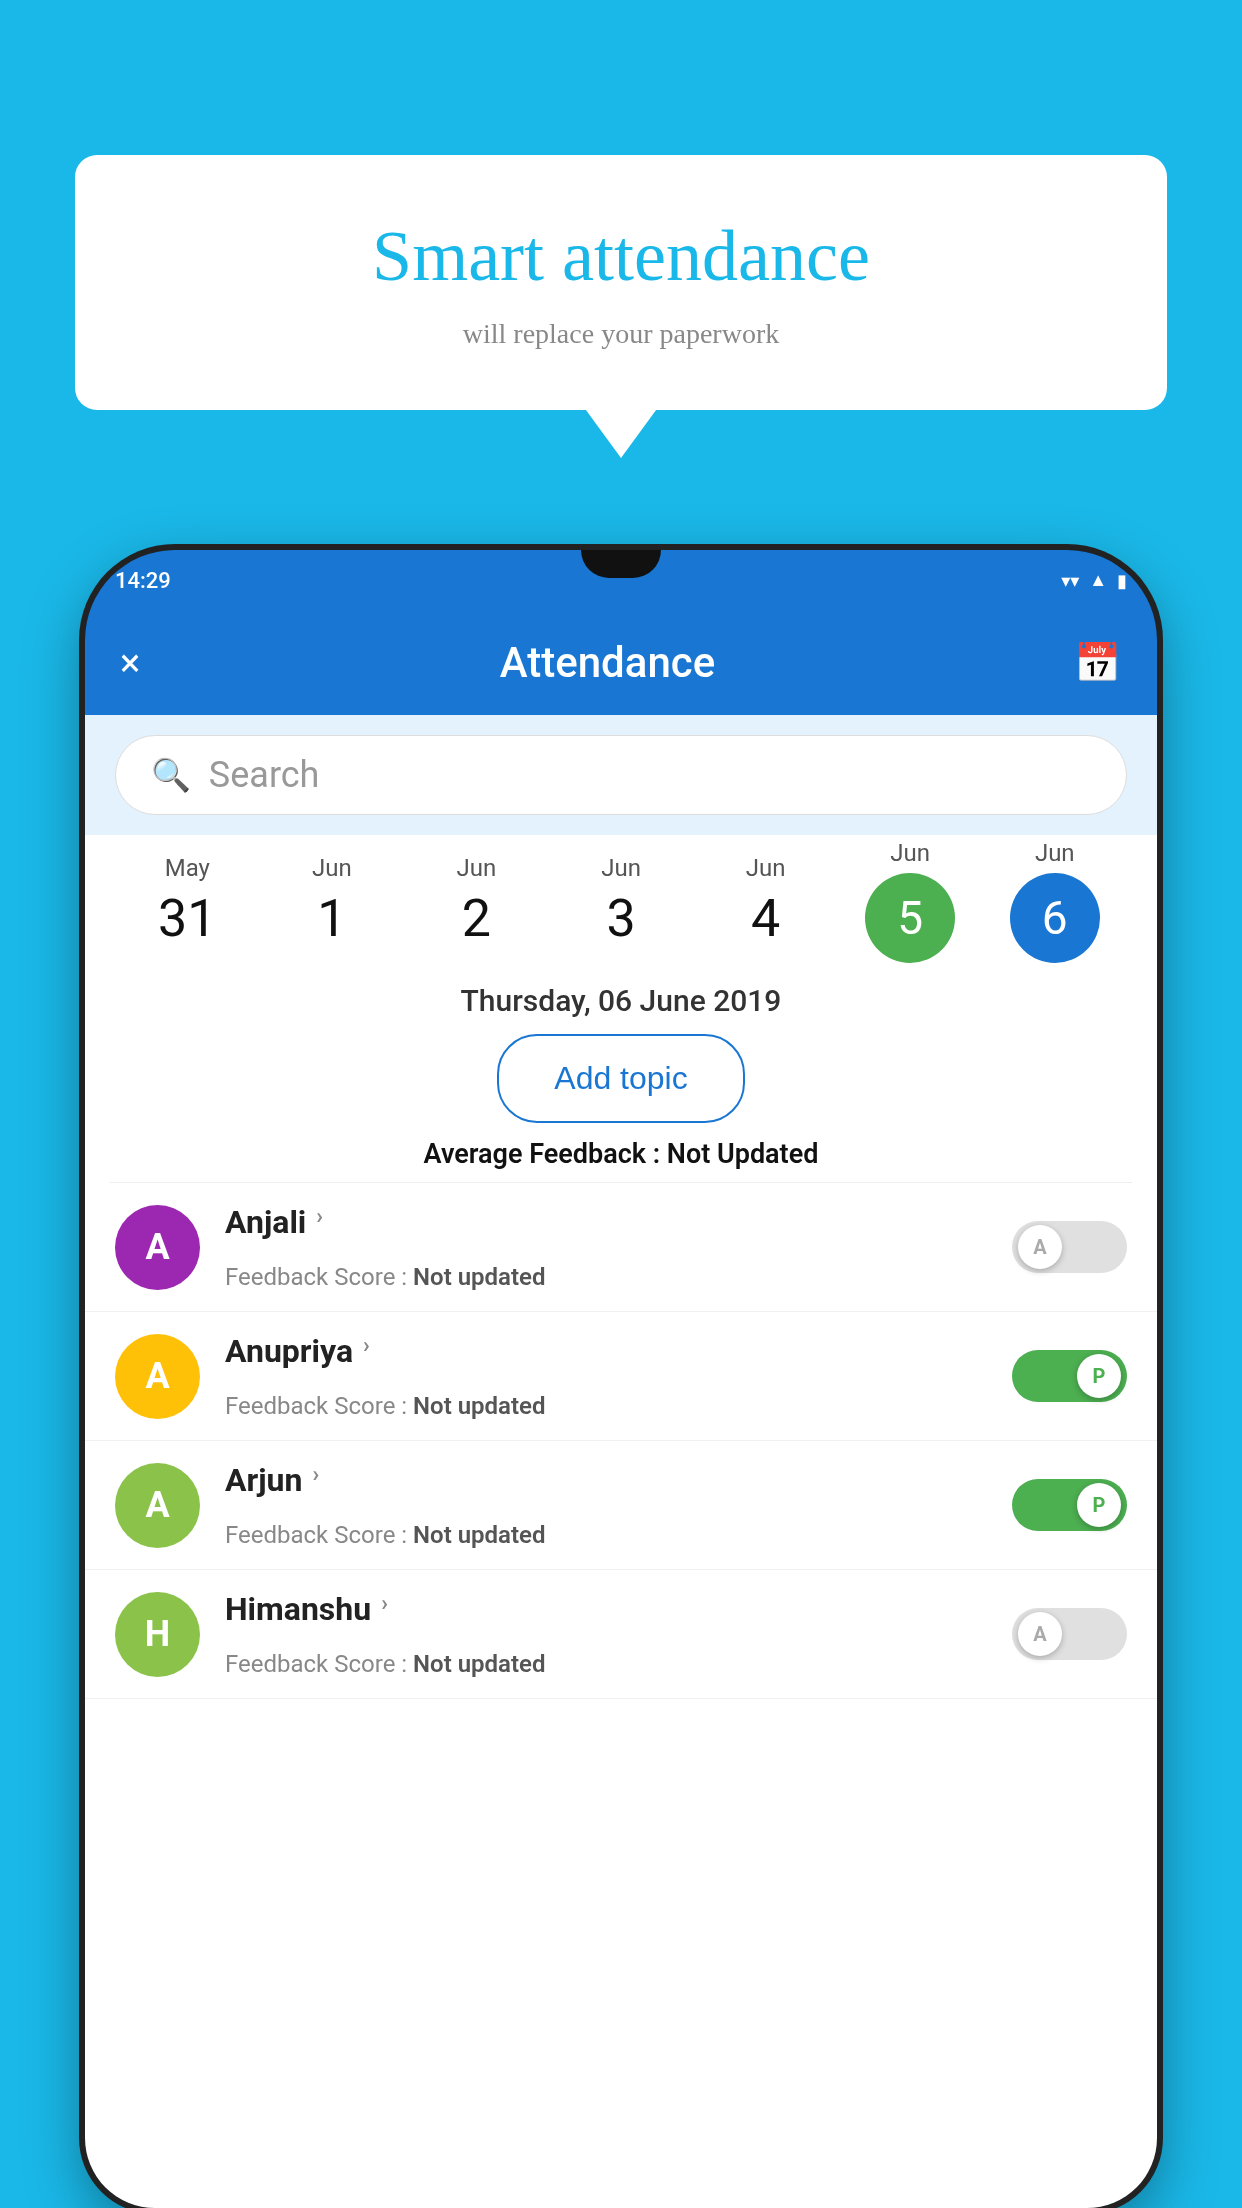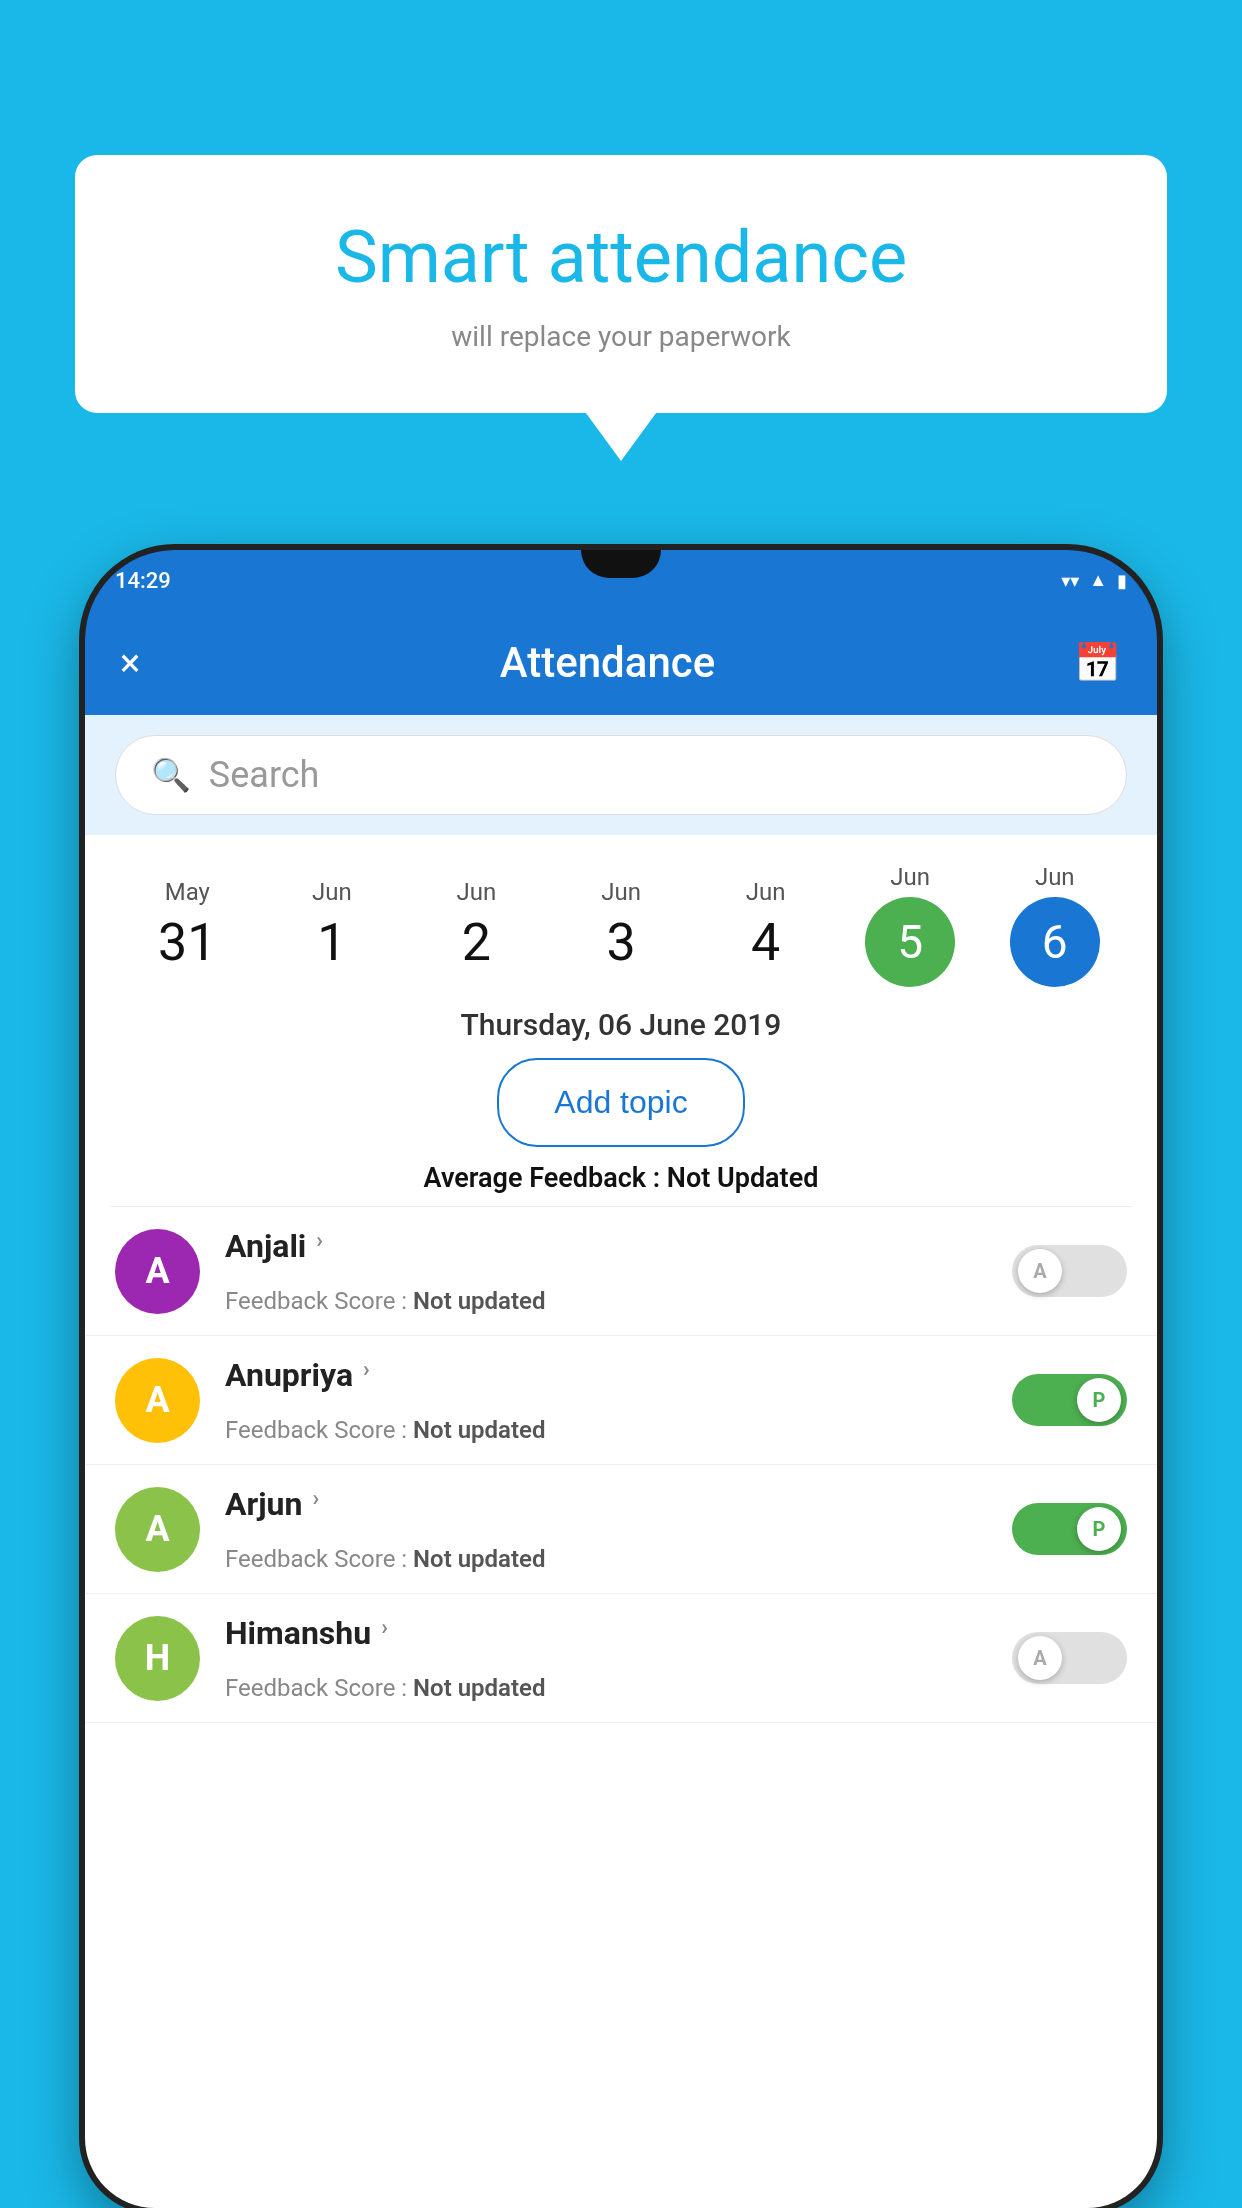--- a/index.html
+++ b/index.html
@@ -15,20 +15,21 @@
 
     
     .speech-bubble-container {
       position: absolute;
       top: 155px;
       left: 75px;
       right: 75px;
       display: flex;
       flex-direction: column;
       align-items: flex-start;
+      font-family: Liberation Serif, serif;
     }
 
     .speech-bubble {
       background: white;
       border-radius: 22px;
       padding: 60px 80px;
       text-align: center;
       width: 100%;
       position: relative;
     }
@@ -164,21 +165,21 @@
 
     .search-text {
       color: #999;
       font-size: 36px;
     }
 
     
     .date-strip {
       display: flex;
       align-items: center;
-      padding: 28px 30px 0;
+      padding: 4px 30px 0;
       gap: 0;
     }
 
     .date-col {
       flex: 1;
       display: flex;
       flex-direction: column;
       align-items: center;
     }
 

